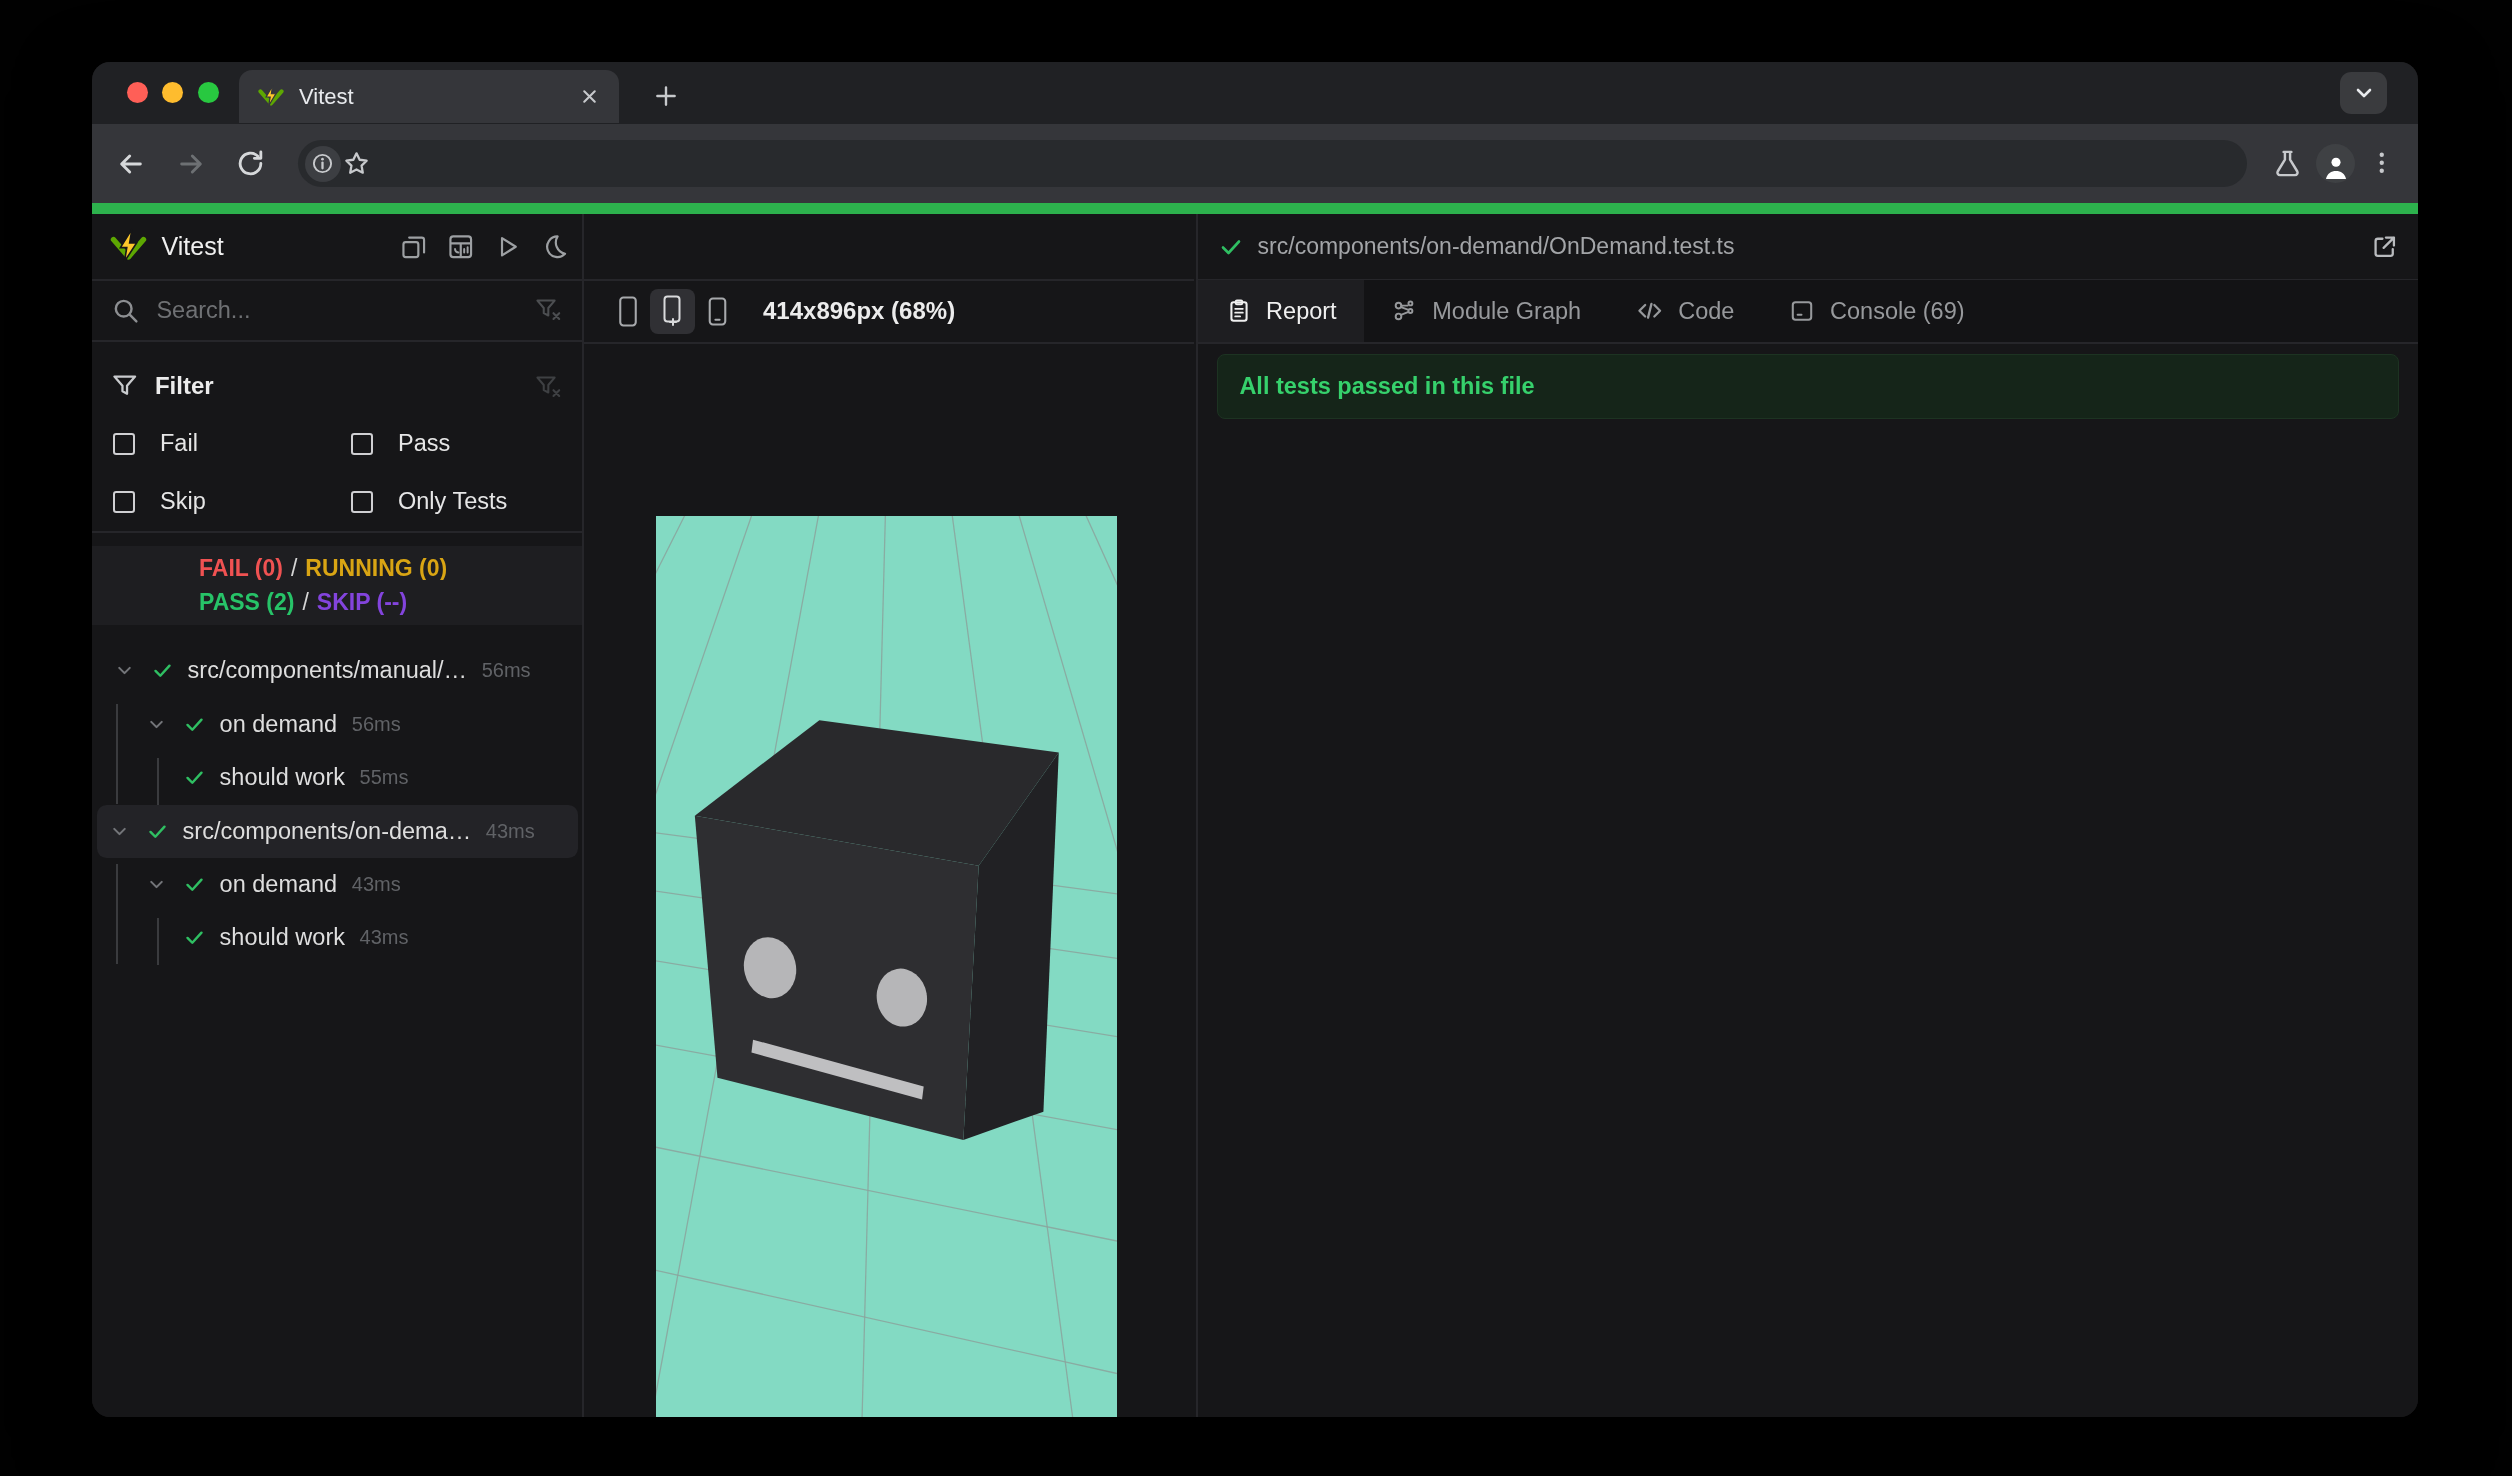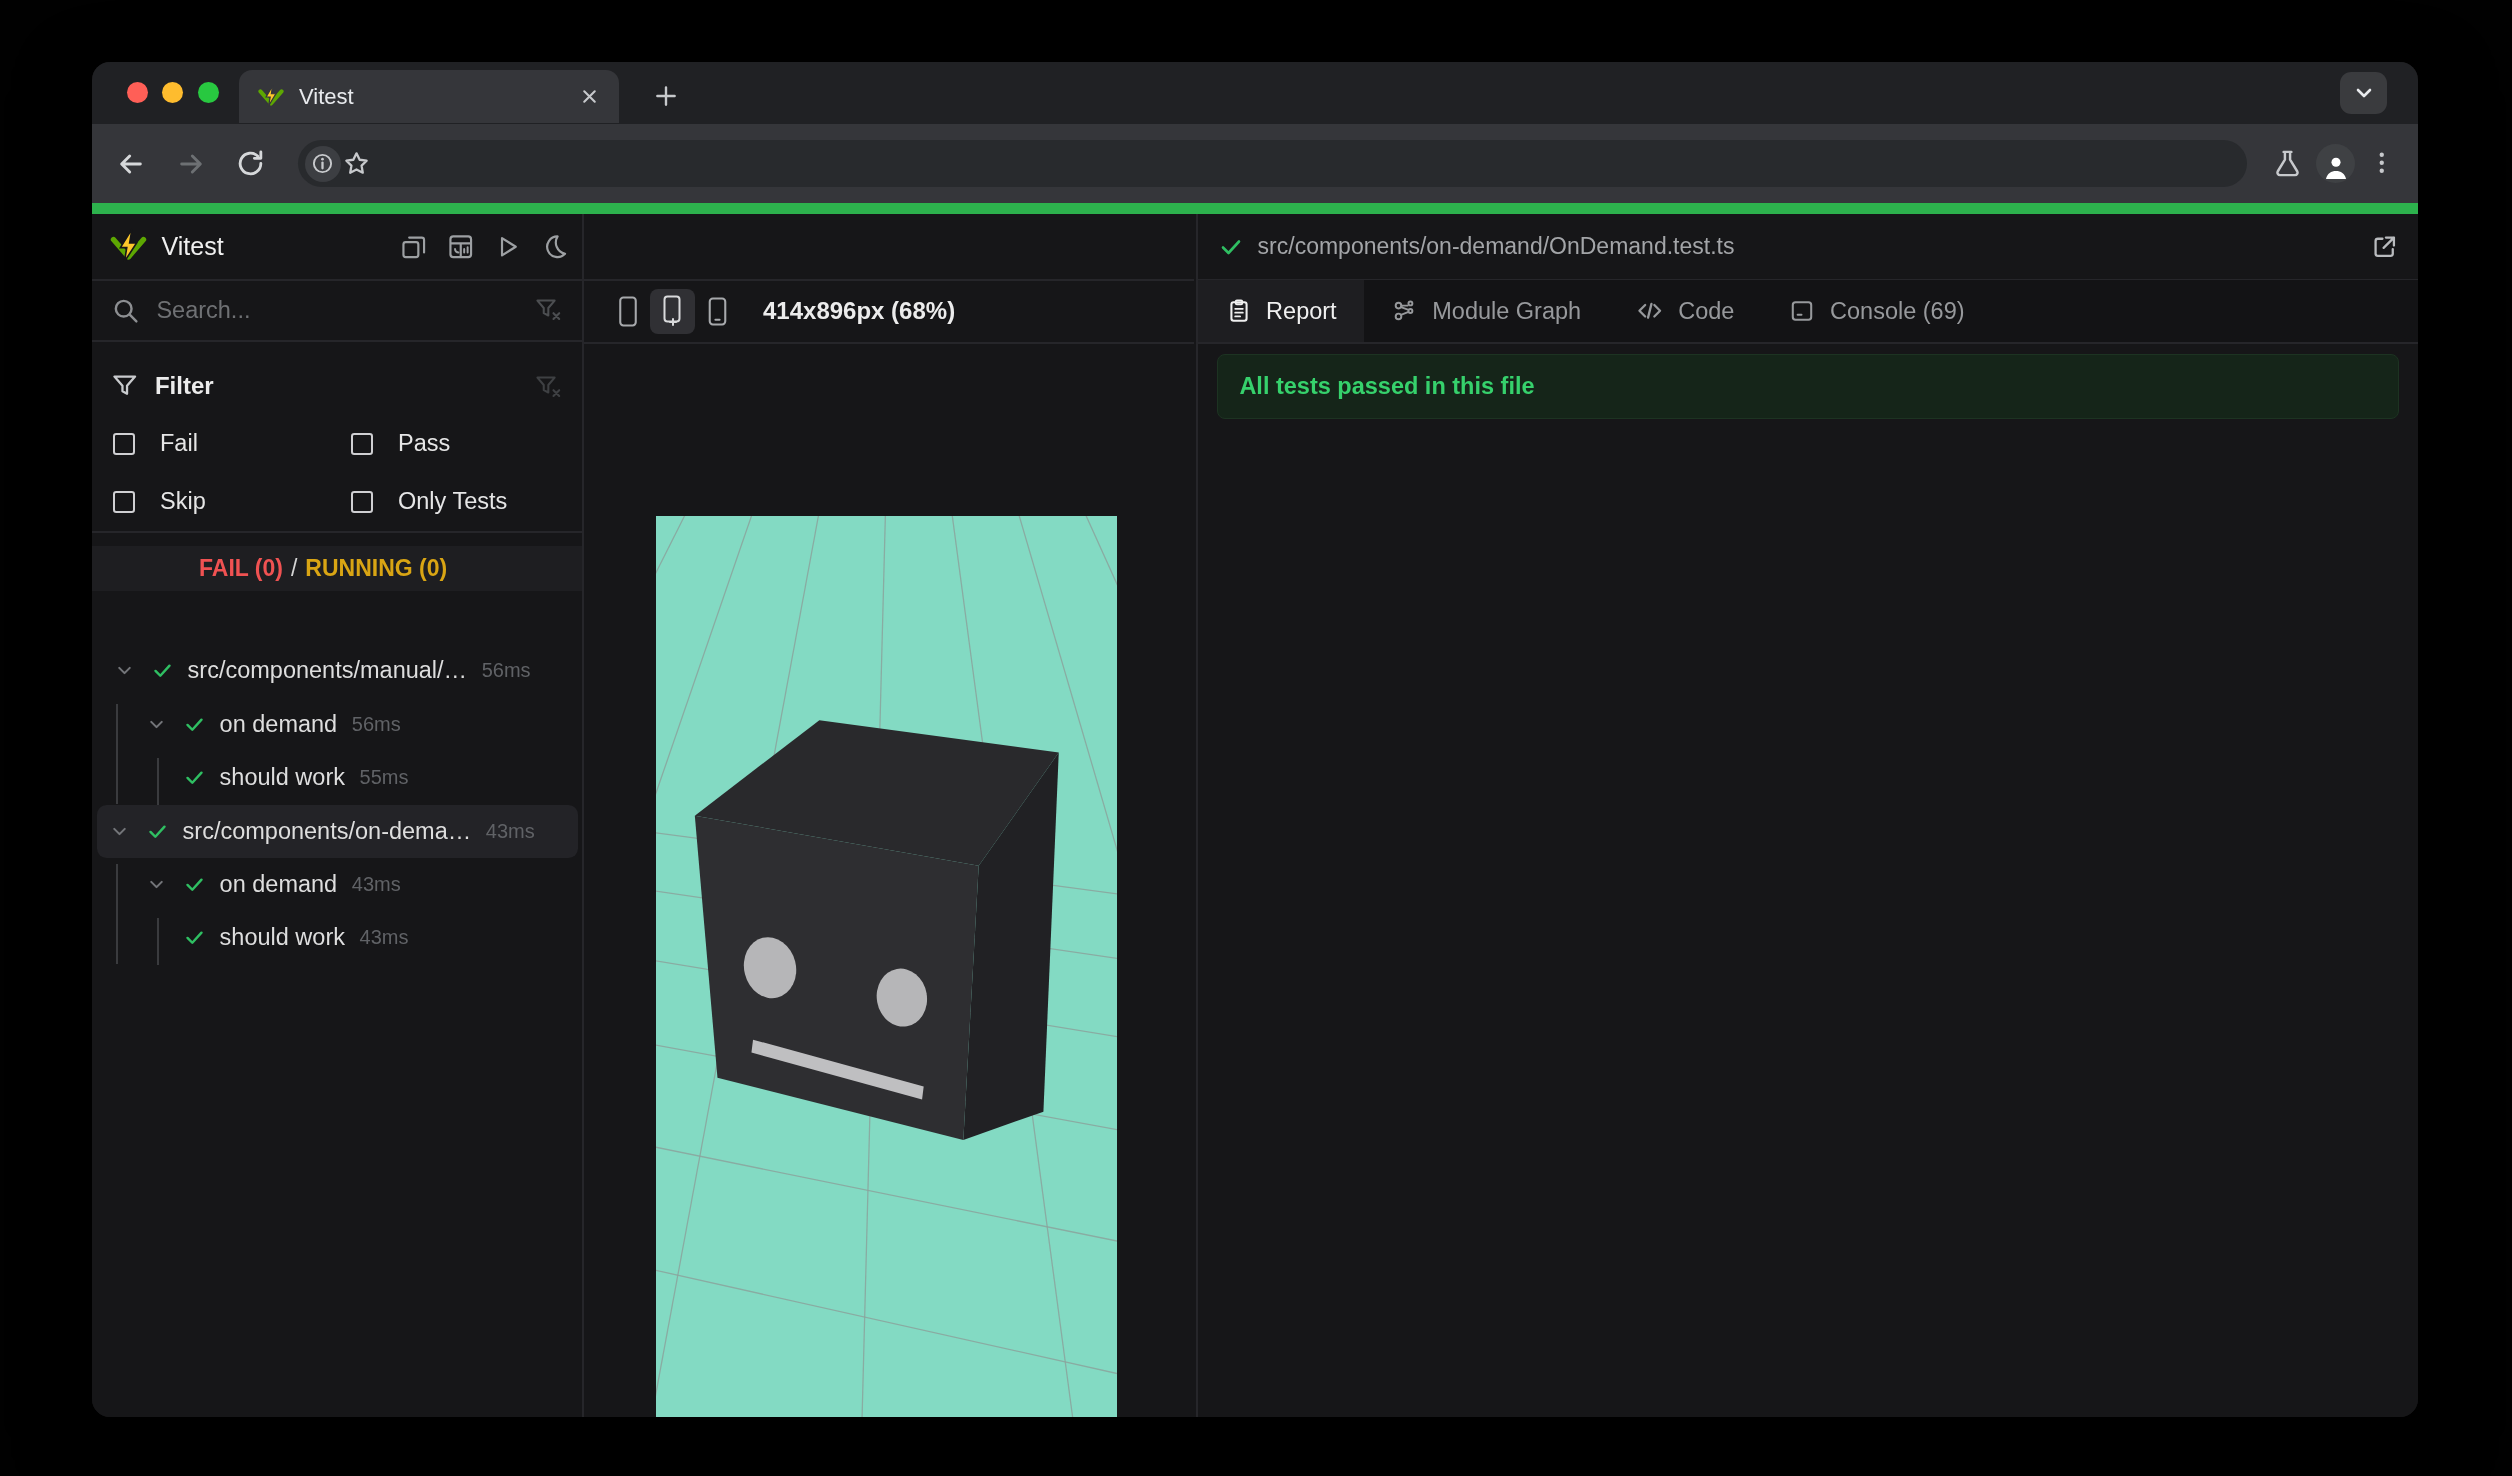--- a/index.html
+++ b/index.html
@@ -311,20 +311,25 @@
               <span class="lbl">Only Tests</span>
             </label>
         </div>
         <div class="hline" style="left:0; top:317px; width:490px"></div>
 
         <div class="statusband band1">
           <span class="inner">
             <span class="c-fail">FAIL (0)</span><span class="c-sep">/</span><span class="c-run">RUNNING (0)</span>
           </span>
         </div>
+        <div class="statusband band2">
+          <span class="inner">
+            <span class="c-pass">PASS (2)</span><span class="c-sep">/</span><span class="c-skip">SKIP (--)</span>
+          </span>
+        </div>
 
         <div class="tree">
           <div class="rowhl"></div>
           <div class="guide g1"></div>
           <div class="guide g2"></div>
           <div class="guide g3"></div>
           <div class="guide g4"></div>
 
           <div class="trow lvl0 r1">
             <span class="chev">

